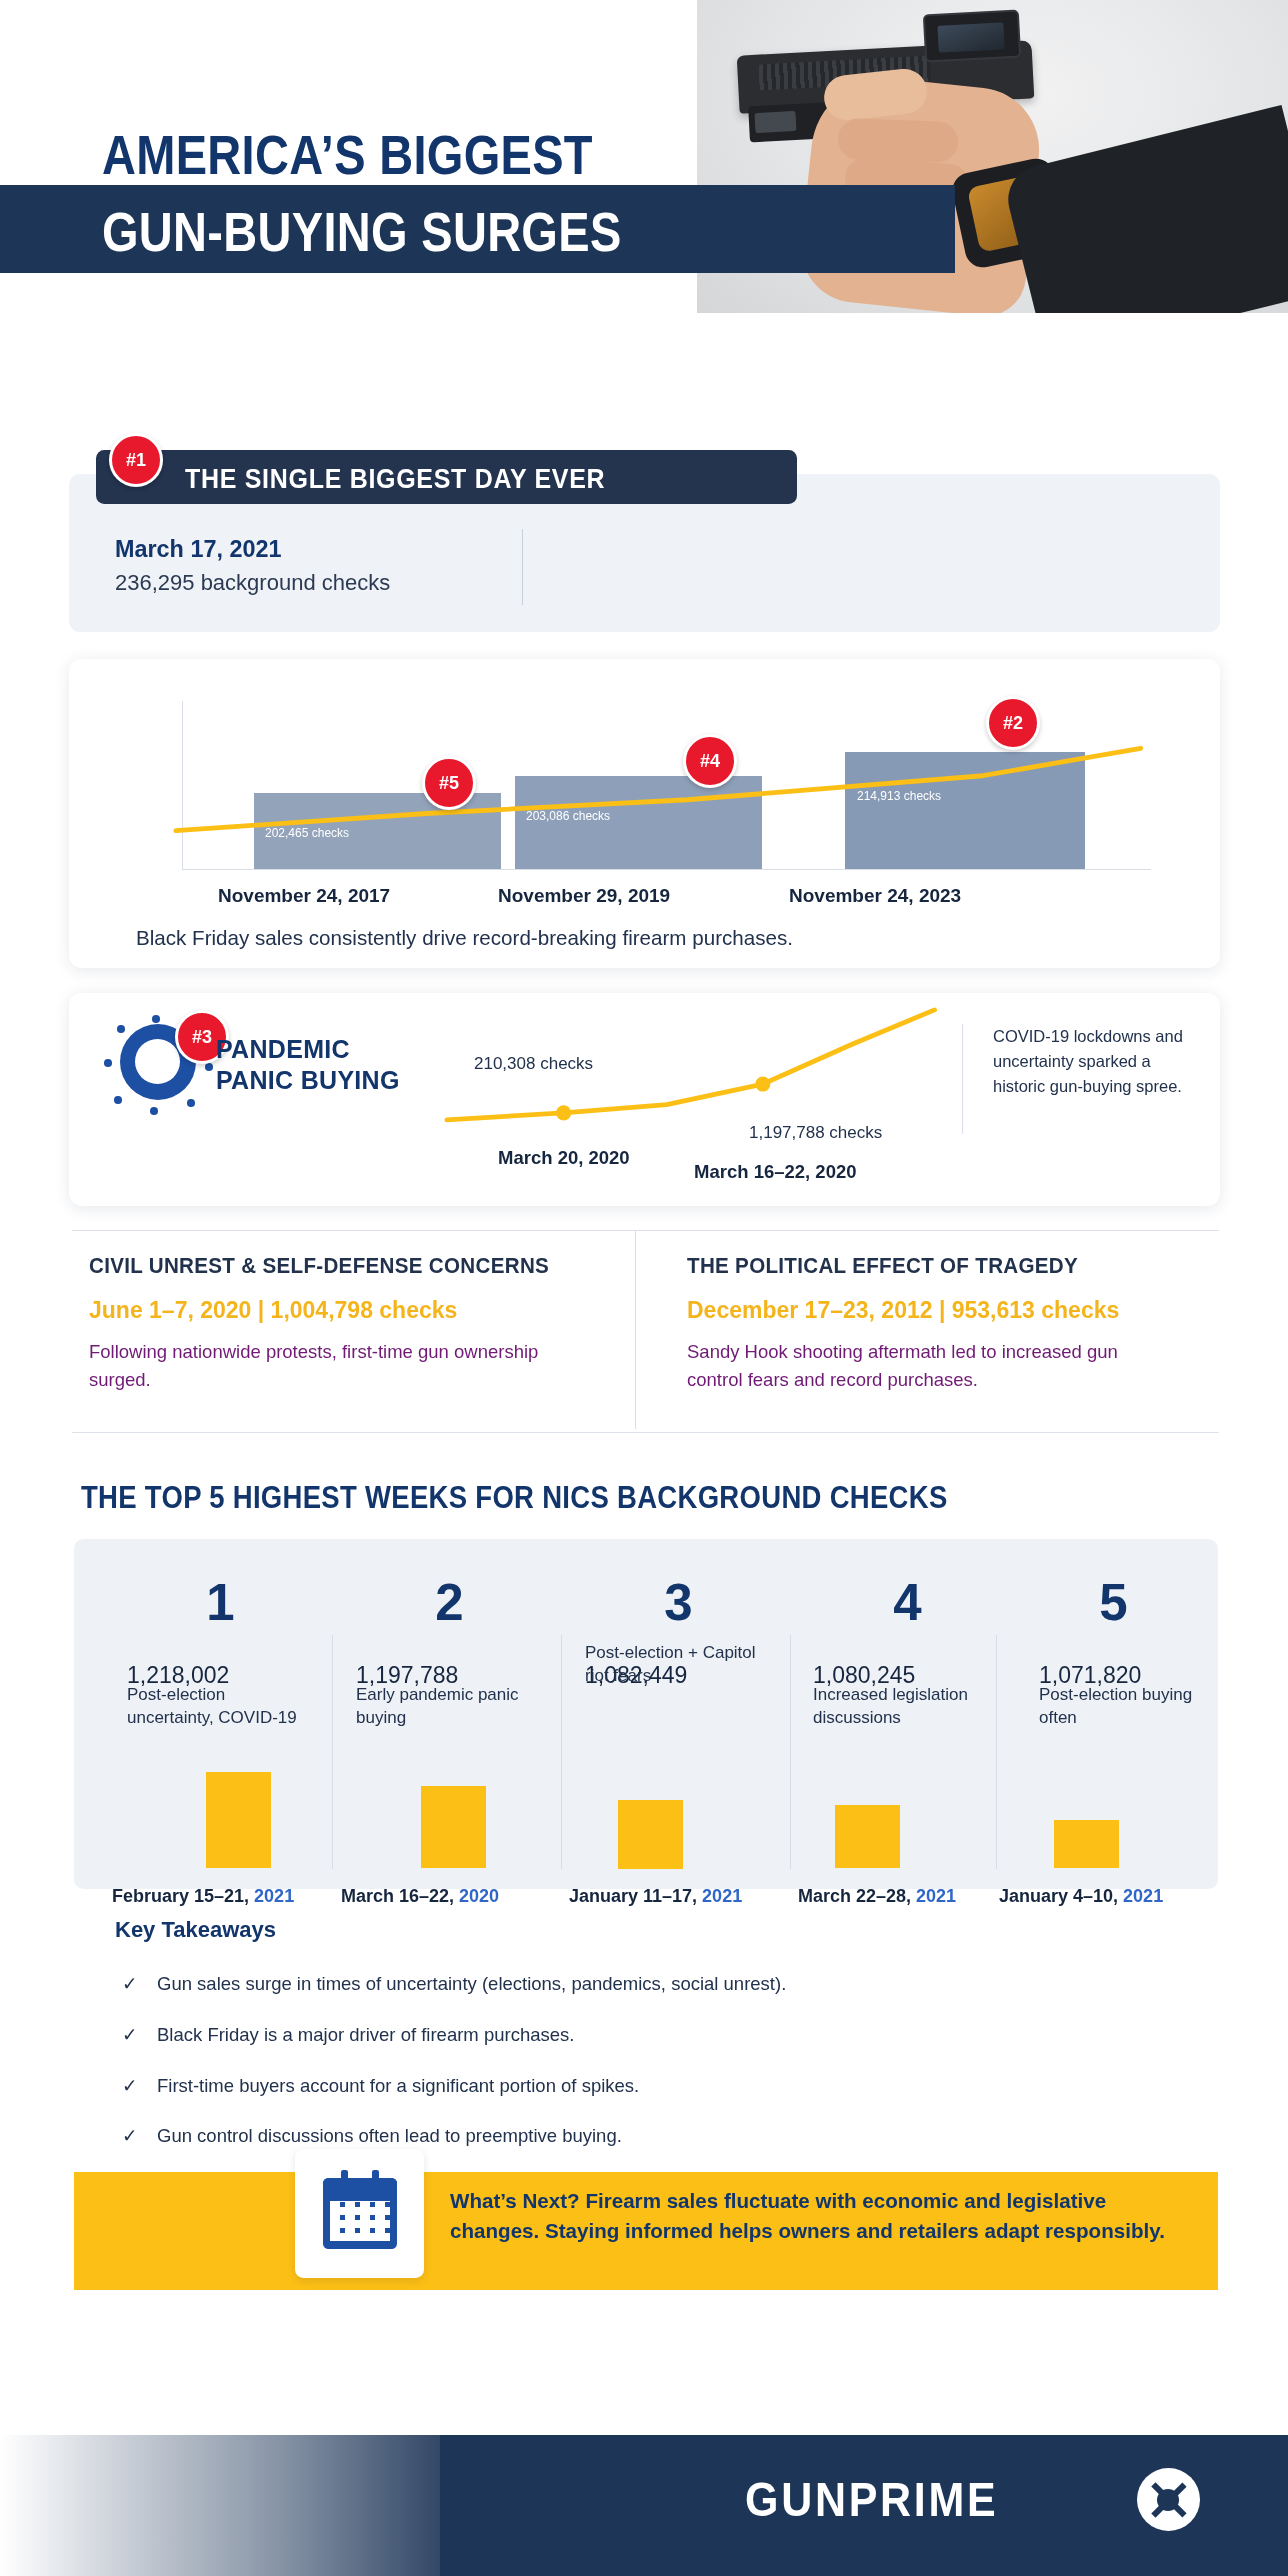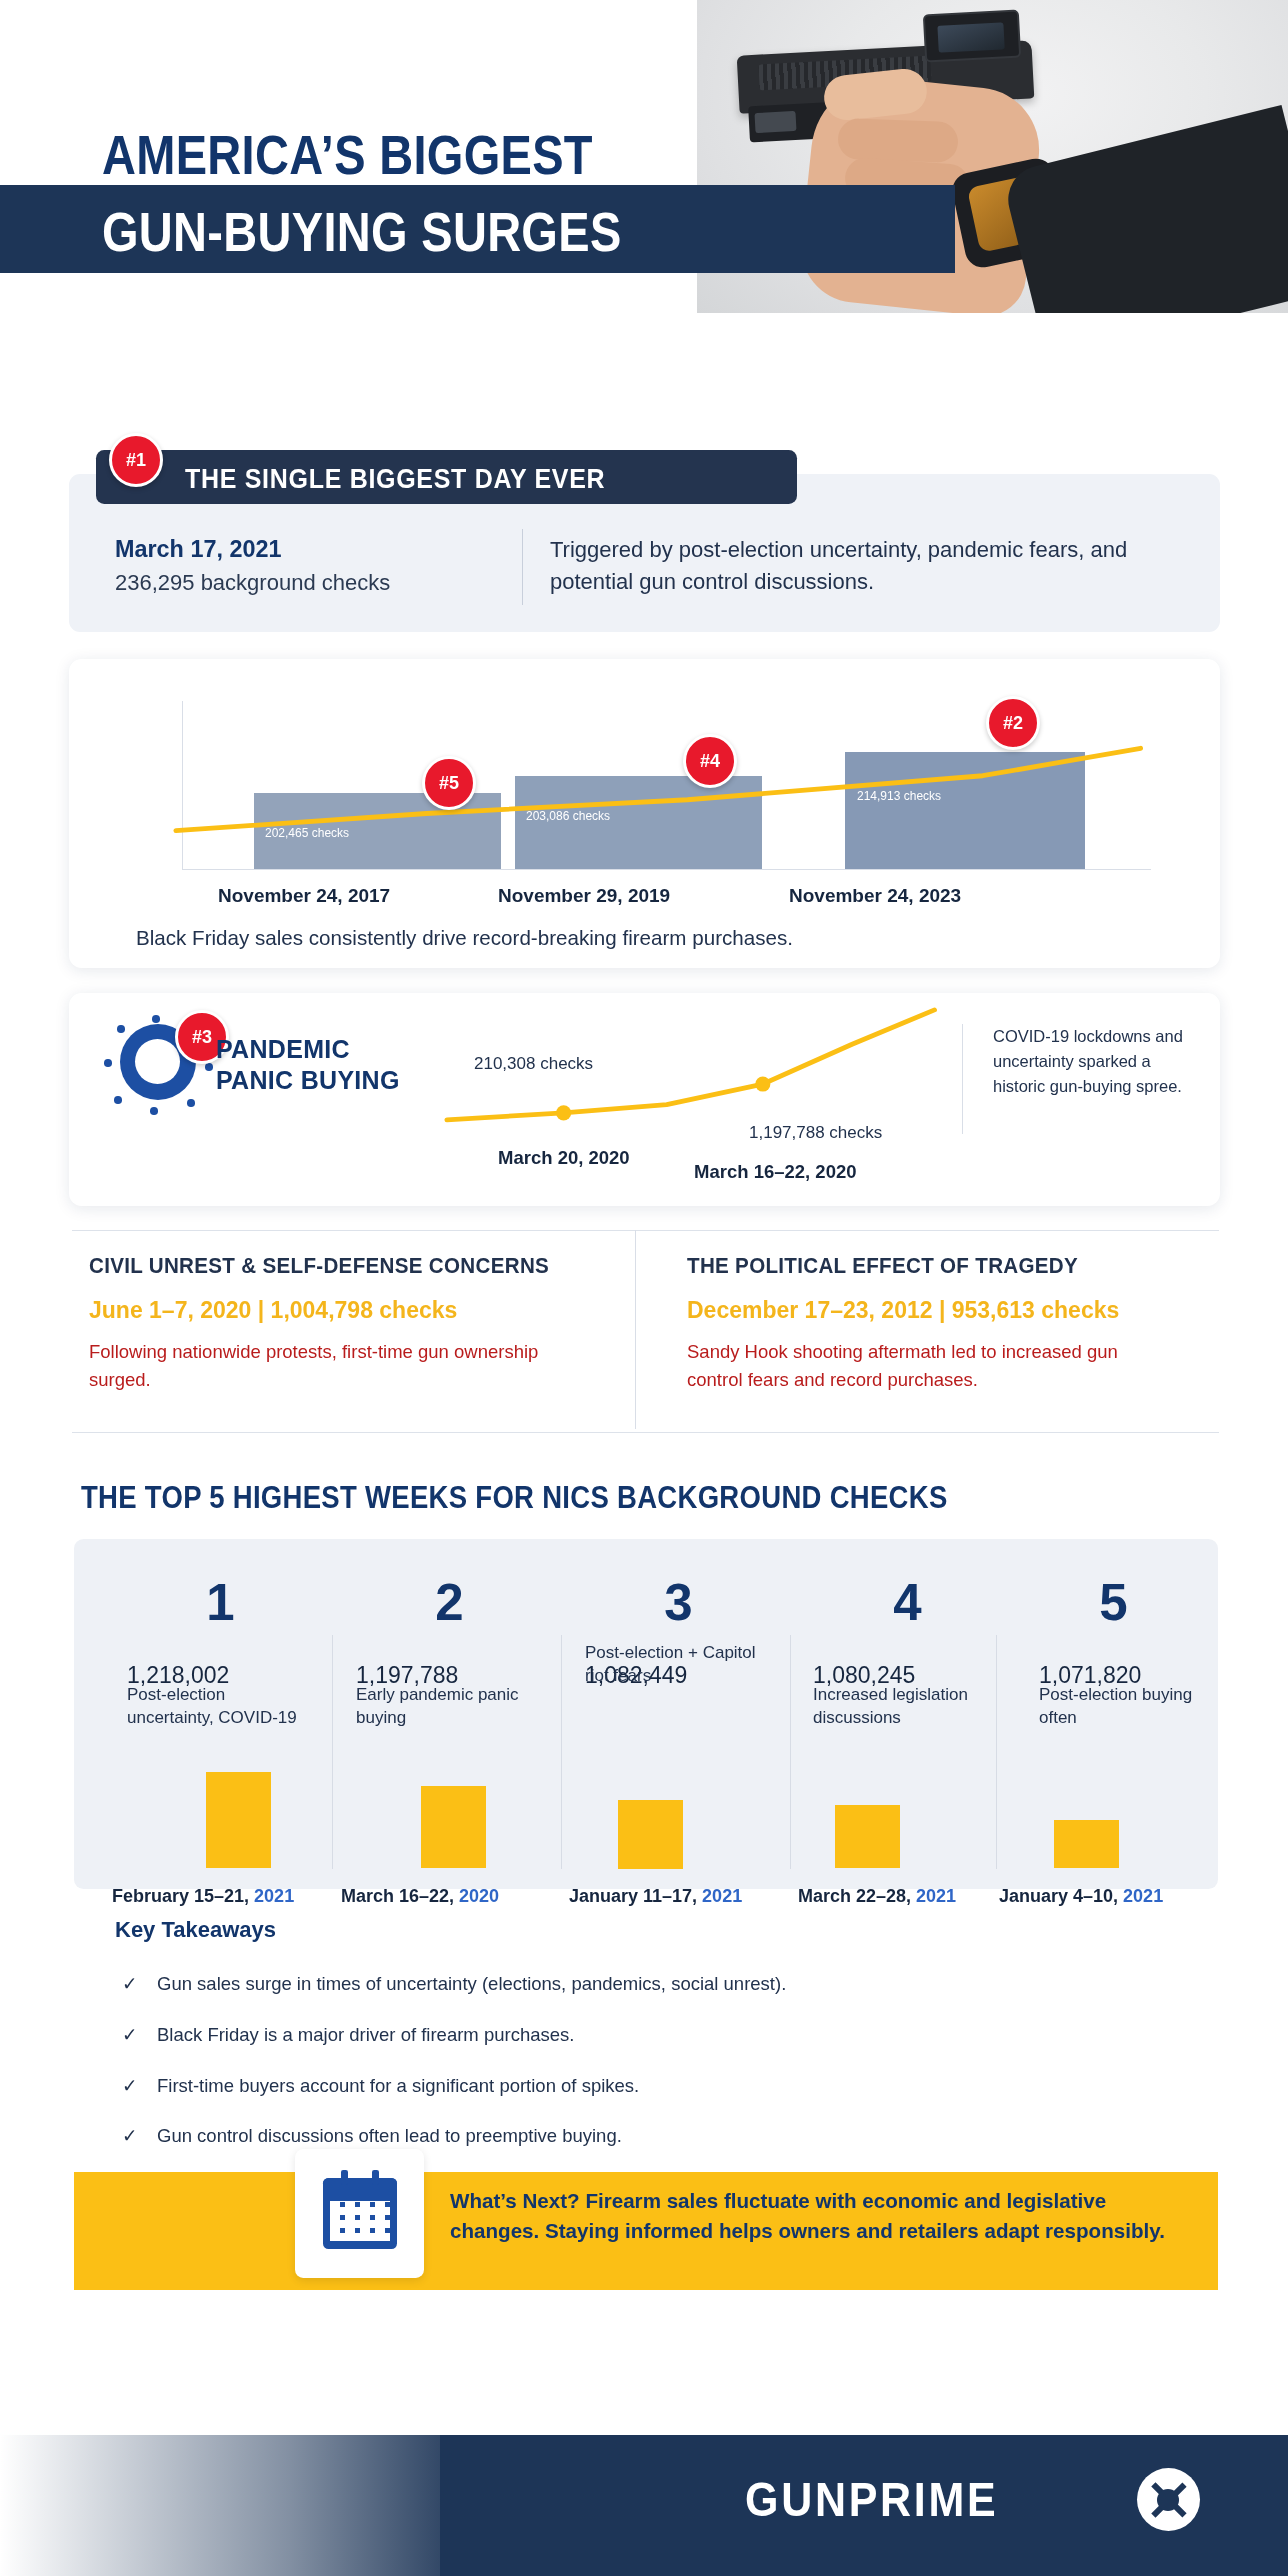--- a/index.html
+++ b/index.html
@@ -189,21 +189,21 @@
   .two-col-divider { position: absolute; left: 635px; top: 1230px; width: 1.4px; height: 199px; background: #d9dee7; }
   .tc-rule { position: absolute; left: 72px; top: 1230px; width: 1147px; height: 1.4px; background: #dde2ea; }
   .tc-rule-b { position: absolute; left: 72px; top: 1432px; width: 1147px; height: 1.4px; background: #dde2ea; }
 
   .tc-h { position: absolute; font-size: 20.6px; font-weight: bold; color: #22324d; letter-spacing: 0.3px; transform: scaleY(1.1); transform-origin: left top; }
   .tc-h1 { left: 89px; top: 1252px; }
   .tc-h2 { left: 687px; top: 1252px; }
   .tc-y { position: absolute; font-size: 23px; font-weight: bold; color: #f4b51c; }
   .tc-y1 { left: 89px; top: 1297px; }
   .tc-y2 { left: 687px; top: 1297px; }
-  .tc-p { position: absolute; width: 467px; font-size: 18.5px; line-height: 1.5; color: #b91c1c; }
+  .tc-p { position: absolute; width: 467px; font-size: 18.5px; line-height: 1.5; color: #701a75; }
   .tc-p1 { left: 89px; top: 1338px; }
   .tc-p2 { left: 687px; top: 1338px; }
 
   
   .t5-title {
     position: absolute; left: 81px; top: 1480px; font-size: 27.5px; font-weight: bold;
     color: #12356b; letter-spacing: 0.3px; transform: scaleY(1.12); transform-origin: left top;
   }
   .t5-panel {
     position: absolute; left: 74px; top: 1539px; width: 1144px; height: 350px;
@@ -305,21 +305,20 @@
   </div>
 
 
   <div class="panel-1"></div>
   <div class="ribbon"></div>
   <div class="ribbon-label">THE SINGLE BIGGEST DAY EVER</div>
   <div class="badge badge-1">#1</div>
   <div class="p1-date">March 17, 2021</div>
   <div class="p1-checks">236,295 background checks</div>
   <div class="p1-divider"></div>
-  <div class="p1-desc">Triggered by post-election uncertainty, pandemic fears, and potential gun control discussions.</div>
 
   <div class="card-bf"></div>
   <div class="bf-axis-y"></div>
   <div class="bf-axis-x"></div>
 
   <div class="bf-bar bf-b1"></div>
   <div class="bf-bar bf-b2"></div>
   <div class="bf-bar bf-b3"></div>
 
   <div class="bf-bar-label bf-l1">202,465  checks</div>

